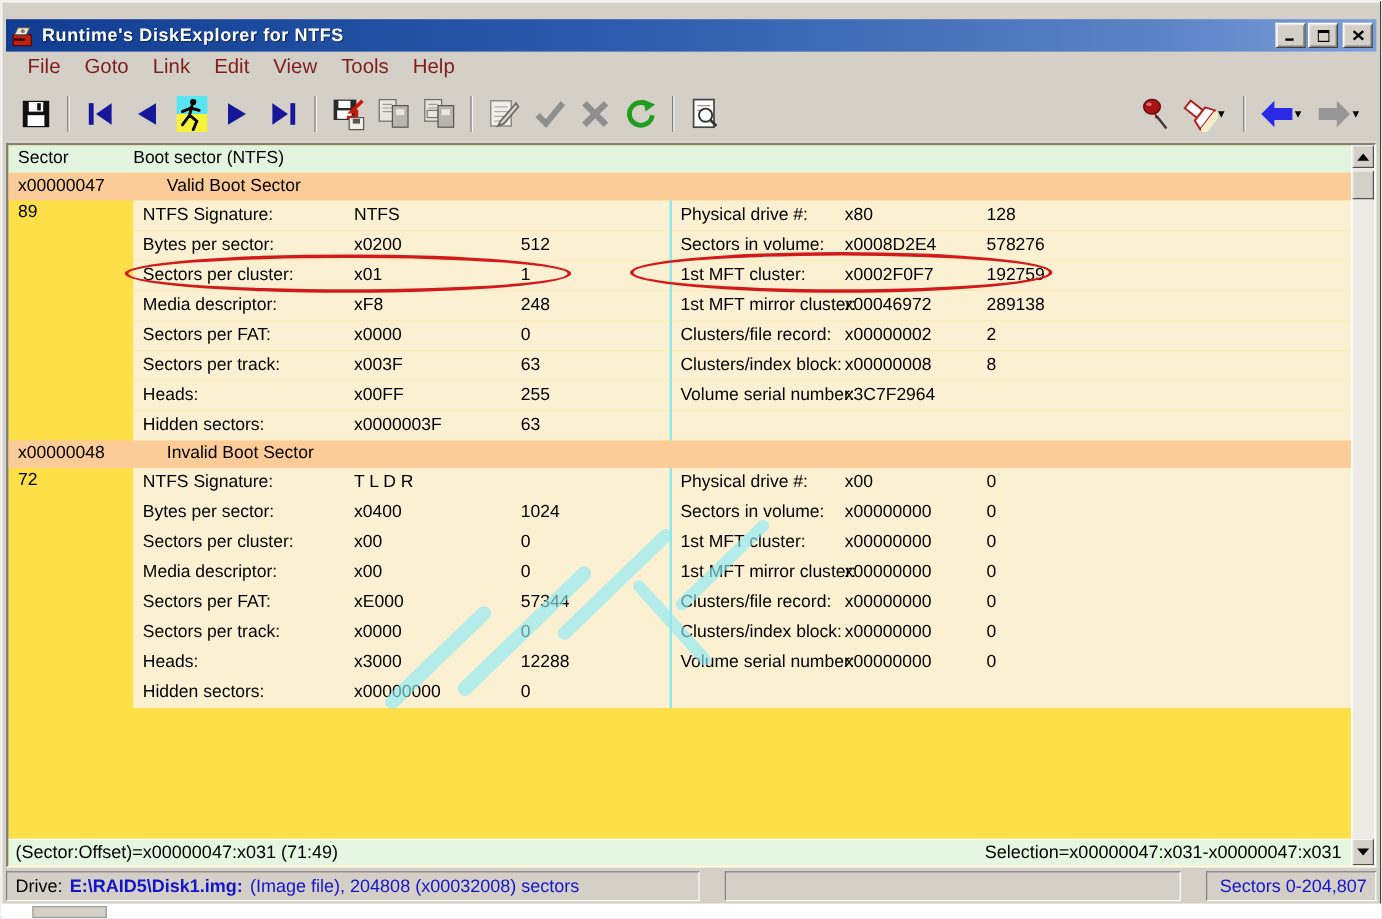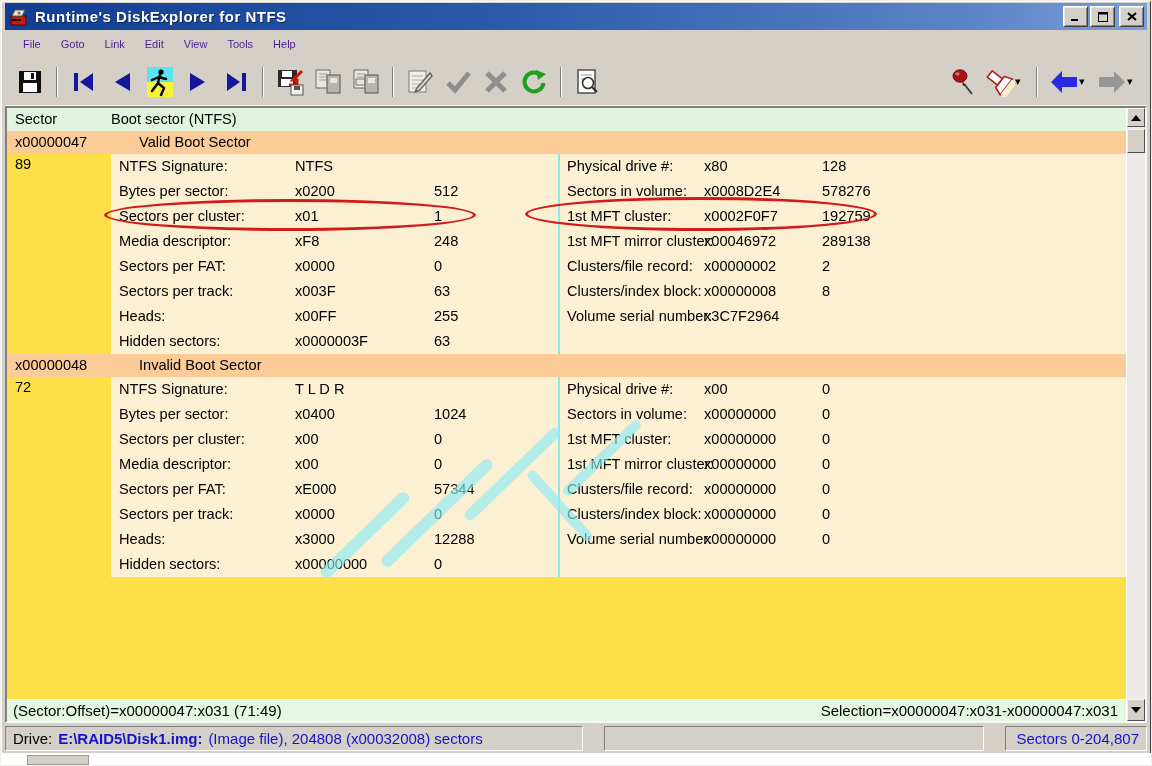--- a/index.html
+++ b/index.html
@@ -4,42 +4,42 @@
 <style>
   * { box-sizing: border-box; }
   html,body { margin:0; padding:0; background:#ffffff; }
   body { width:1152px; height:766px; font-family:"Liberation Sans", sans-serif; }
 
   .window {
     width:1152px; height:766px;
     background:#d4d0c8;
     border:1px solid #f0efec;
     box-shadow: inset -1px -1px 0 #404040, inset 1px 1px 0 #ffffff;
-    padding:2px 4px 0 4px;
+    padding:15px 4px 0 4px;
     display:flex; flex-direction:column;
   }
 
   
   .titlebar {
     height:27px; flex:0 0 27px;
     background:linear-gradient(90deg,#113d92 0%, #2c5cab 45%, #5c84c8 85%, #7da0d8 100%);
     display:flex; align-items:center; padding:0 3px 0 4px; gap:6px;
   }
   .title-text { color:#ffffff; font-weight:bold; font-size:15px; letter-spacing:.5px; flex:1;
     text-shadow:1px 1px 0 rgba(0,0,0,.45); white-space:nowrap; overflow:hidden; }
   .win-btn {
     width:25px; height:21px; background:#d4d0c8; border:1px solid; padding:0; margin-left:2px;
     border-color:#ffffff #404040 #404040 #ffffff;
     box-shadow: inset 1px 1px 0 #ece9e2, inset -1px -1px 0 #808080;
     display:flex; align-items:center; justify-content:center; cursor:default;
   }
   .win-btn.close { margin-left:4px; }
 
   
-  .menubar { height:28px; flex:0 0 28px; display:flex; align-items:center; padding-left:8px; font-size:11px; color:#4c1d95; }
+  .menubar { height:28px; flex:0 0 28px; display:flex; align-items:flex-start; padding-left:8px; font-size:17px; color:#7f1d1d; }
   .menu-item { padding:3px 10px; white-space:nowrap; }
 
   
   .toolbar { height:48px; flex:0 0 48px; display:flex; align-items:center; padding:0 6px;
     border-bottom:1px solid #f4f2ee; }
   .tb { width:38px; height:38px; background:transparent; border:1px solid transparent; padding:0;
     display:flex; align-items:center; justify-content:center; }
   .tb-sep { width:2px; height:30px; border-left:1px solid #808080; border-right:1px solid #ffffff; margin:0 7px; }
   .tb-spacer { flex:1; }
   .caret { font-size:11px; color:#000; width:14px; text-align:left; margin-left:-4px; }

